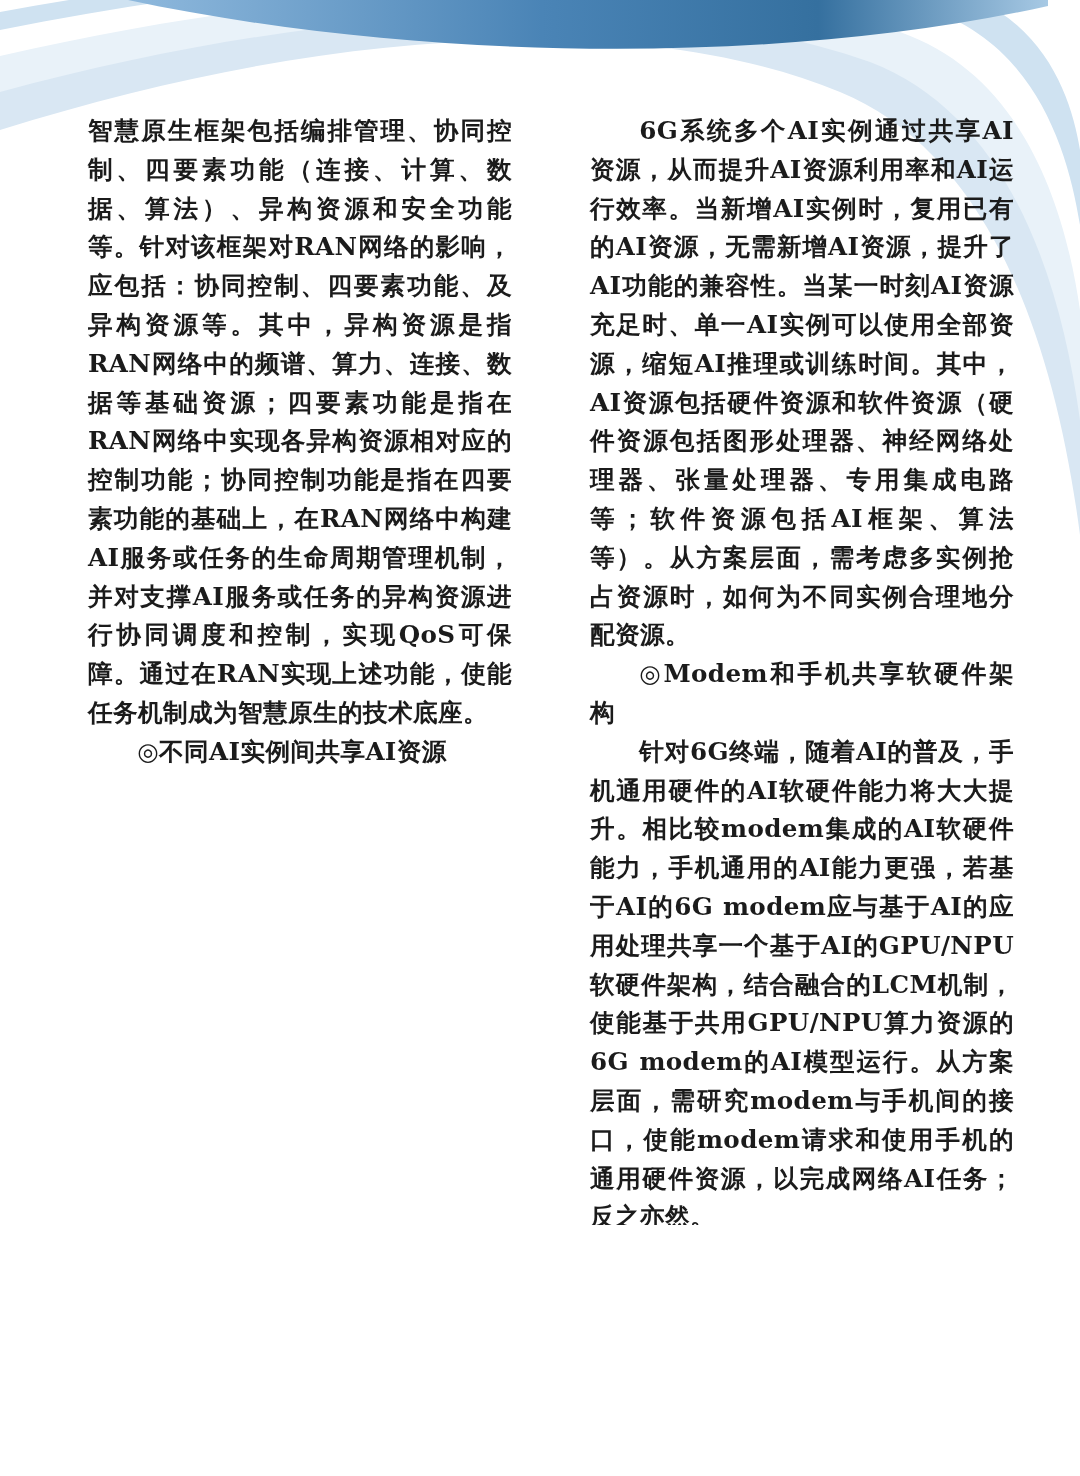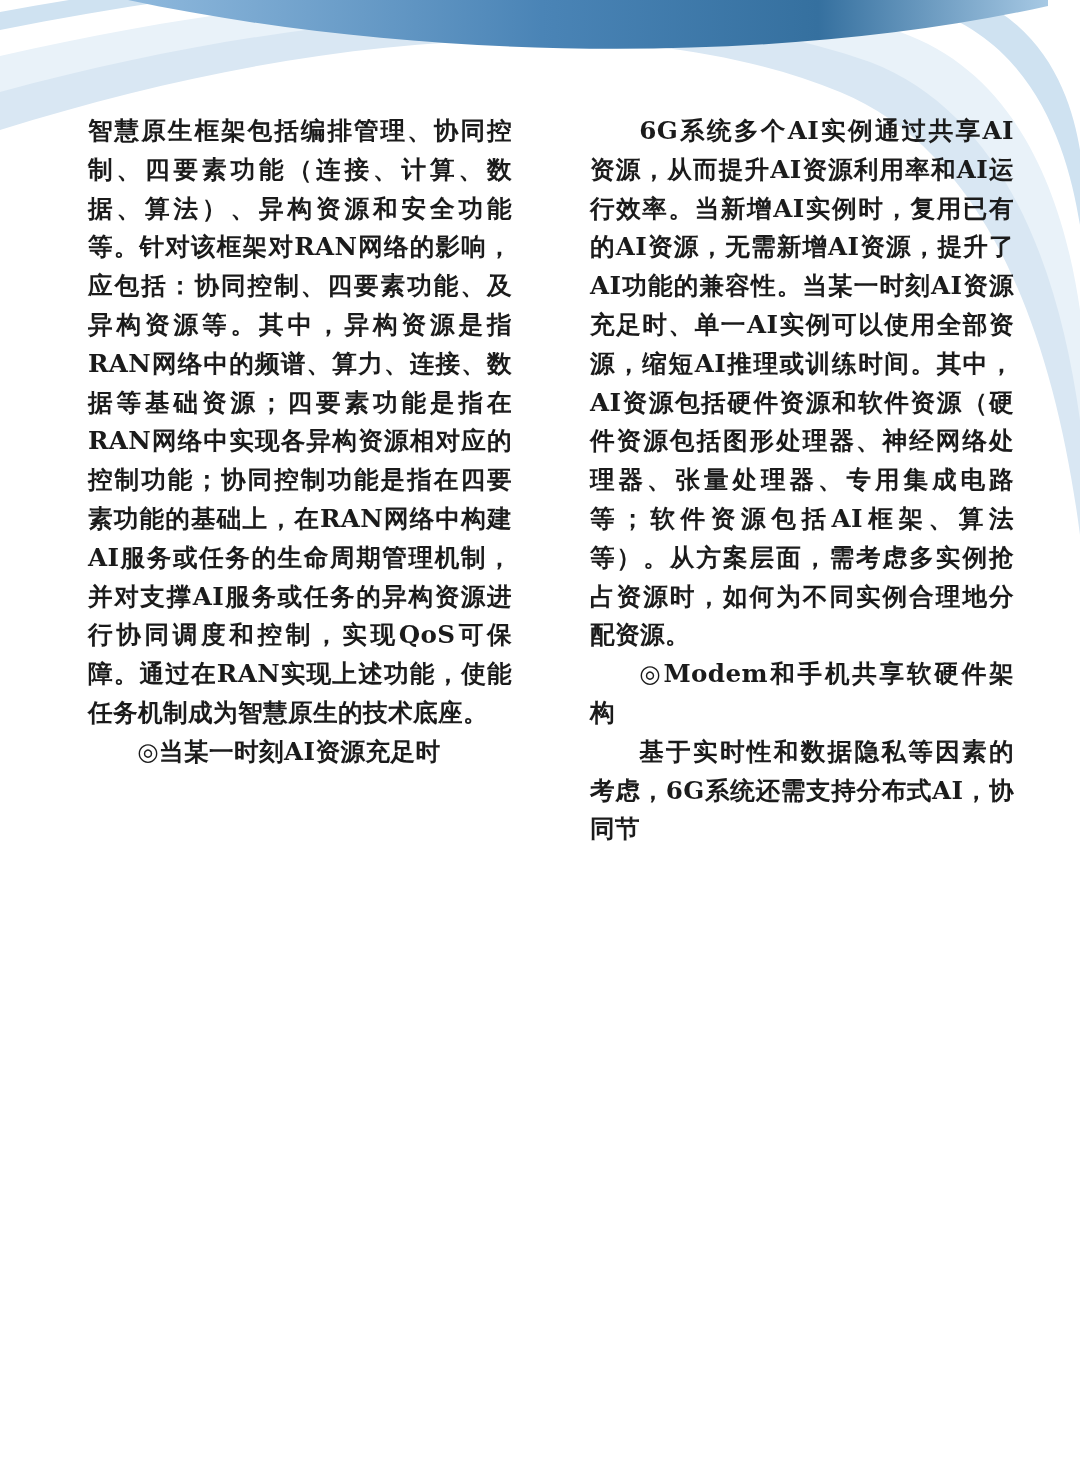--- a/index.html
+++ b/index.html
@@ -56,26 +56,27 @@
     <path d="M0,56 C350,-24 690,-34 900,32 C1020,74 1064,200 1080,310 L1080,0 L0,0 Z" fill="#ffffff"></path>
     <path d="M0,30 C360,-42 710,-50 925,8 C1035,42 1068,150 1080,225 L1080,0 L0,0 Z" fill="#cfe2f1"></path>
     <path d="M0,12 C370,-56 730,-62 945,-12 C1045,14 1072,100 1080,150 L1080,0 L0,0 Z" fill="#ffffff"></path>
     <path d="M128,0 C420,62 780,66 1048,6 L1048,0 Z" fill="url(#gdark)"></path>
   </svg>
 
   <div class="rings"></div>
 
   <div class="col col-left">
     <p class="noindent">智慧原生框架包括编排管理、协同控制、四要素功能（连接、计算、数据、算法）、异构资源和安全功能等。针对该框架对RAN网络的影响，应包括：协同控制、四要素功能、及异构资源等。其中，异构资源是指RAN网络中的频谱、算力、连接、数据等基础资源；四要素功能是指在RAN网络中实现各异构资源相对应的控制功能；协同控制功能是指在四要素功能的基础上，在RAN网络中构建AI服务或任务的生命周期管理机制，并对支撑AI服务或任务的异构资源进行协同调度和控制，实现QoS可保障。通过在RAN实现上述功能，使能任务机制成为智慧原生的技术底座。</p>
-    <p>◎当某一时刻AI资源充足时</p>
+    <p>◎不同AI实例间共享AI资源</p>
   </div>
 
   <div class="col col-right">
     <p>6G系统多个AI实例通过共享AI资源，从而提升AI资源利用率和AI运行效率。当新增AI实例时，复用已有的AI资源，无需新增AI资源，提升了AI功能的兼容性。当某一时刻AI资源充足时、单一AI实例可以使用全部资源，缩短AI推理或训练时间。其中，AI资源包括硬件资源和软件资源（硬件资源包括图形处理器、神经网络处理器、张量处理器、专用集成电路等；软件资源包括AI框架、算法等）。从方案层面，需考虑多实例抢占资源时，如何为不同实例合理地分配资源。</p>
     <p>◎Modem和手机共享软硬件架构</p>
+    <p>针对6G终端，随着AI的普及，手机通用硬件的AI软硬件能力将大大提升。相比较modem集成的AI软硬件能力，手机通用的AI能力更强，若基于AI的6G modem应与基于AI的应用处理共享一个基于AI的GPU/NPU软硬件架构，结合融合的LCM机制，使能基于共用GPU/NPU算力资源的6G modem的AI模型运行。从方案层面，需研究modem与手机间的接口，使能modem请求和使用手机的通用硬件资源，以完成网络AI任务；反之亦然。</p>
     <p>基于实时性和数据隐私等因素的考虑，6G系统还需支持分布式AI，协同节</p>
   </div>
 
   <div class="watermark">
     <svg width="48" height="40" viewBox="0 0 48 40">
       <path d="M12,36 C2,26 2,10 16,4" stroke="#e4e8ed" stroke-width="5" fill="none" stroke-linecap="round"></path>
       <circle cx="27" cy="11" r="5.5" stroke="#e4e8ed" stroke-width="4" fill="none"></circle>
       <circle cx="41" cy="11" r="5.5" stroke="#e4e8ed" stroke-width="4" fill="none"></circle>
     </svg>
     <span>大数跨境</span>

